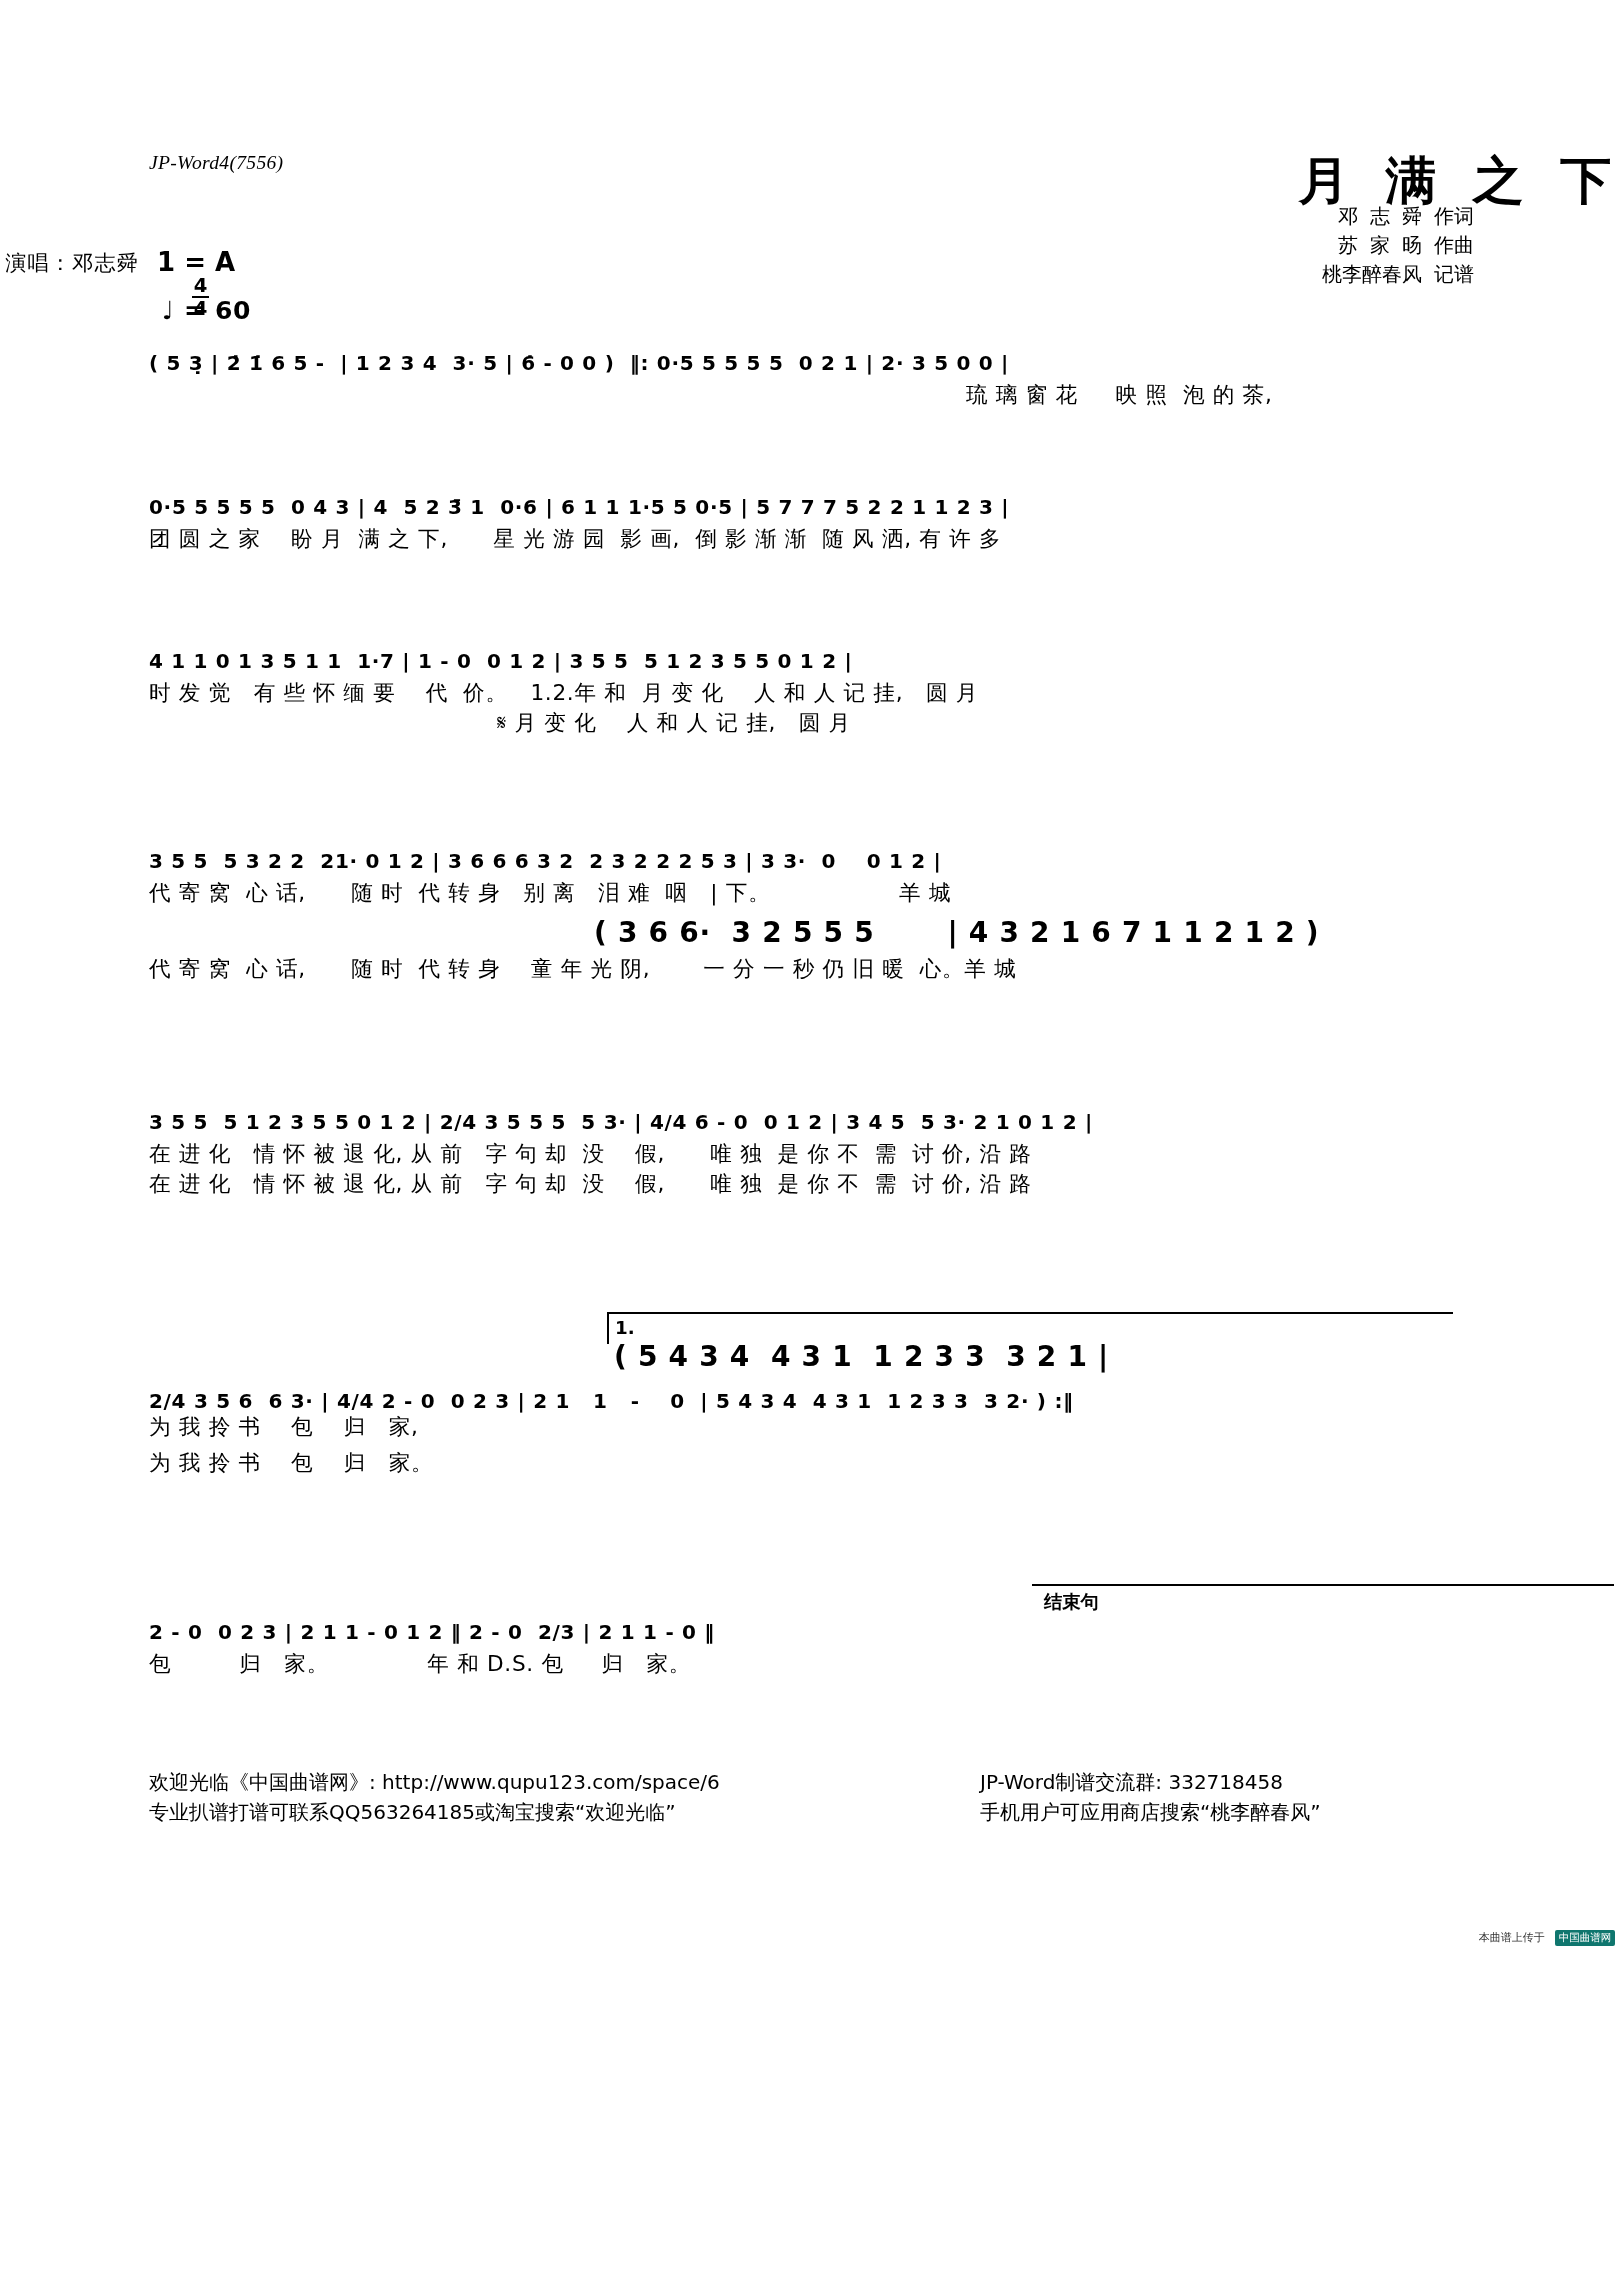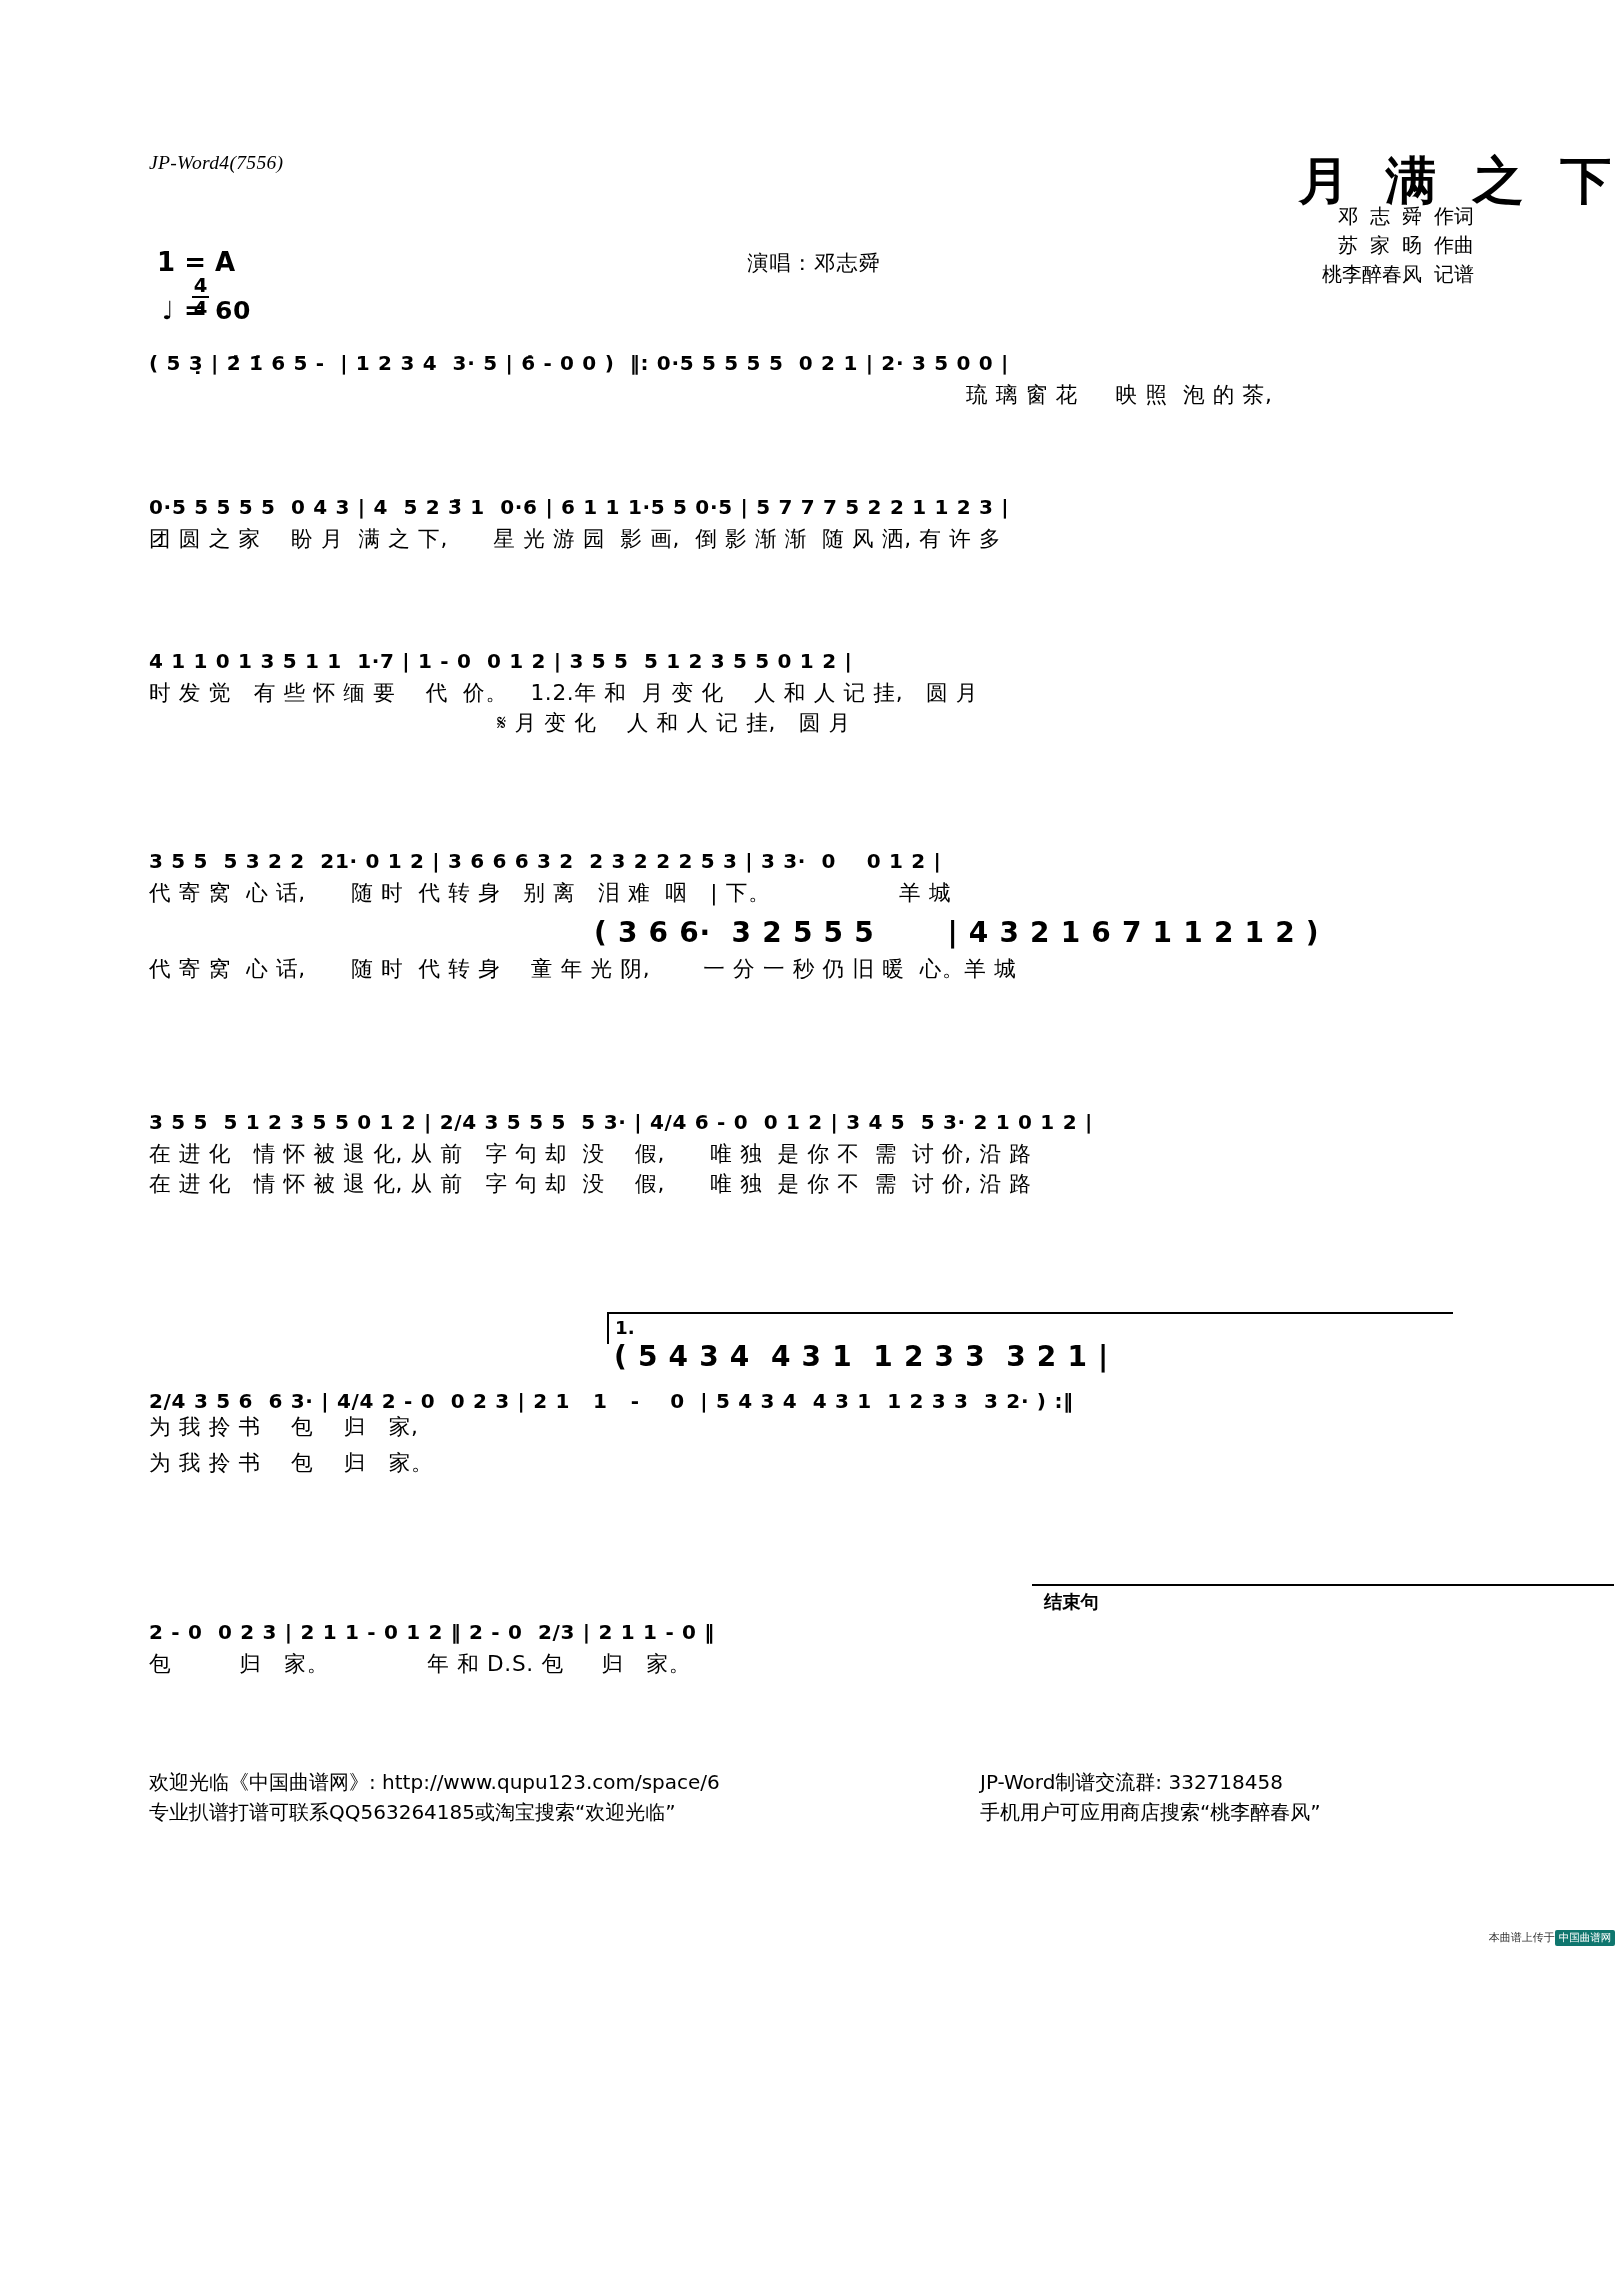--- a/index.html
+++ b/index.html
@@ -40,21 +40,21 @@
     font-family: Liberation Serif, serif;
     font-weight: bold;
     font-size: 51px;
     letter-spacing: 11.8px;
     padding-left: 11.8px;
   }
   .singer {
     position: absolute;
     left: 0; right: 0;
     top: 249px;
-    text-align: center;
+    text-align: left;
     font-family: "DejaVu Sans", sans-serif;
     font-size: 21px;
     letter-spacing: 1.3px;
     padding-left: 5.2px;
   }
   .credits {
     position: absolute;
     right: 149px;
     top: 203px;
     text-align: right;
@@ -168,21 +168,21 @@
 
   .corner-mark {
     position: absolute;
     right: 7.9px;
     bottom: 6.5px;
     font-family: "DejaVu Sans", sans-serif;
     font-size: 11px;
     color: #333;
     display: flex;
     align-items: center;
-    gap: 0;
+    gap: 10px;
   }
   .corner-mark .badge {
     background: #0f766e;
     color: #fff;
     padding: 0.7px 3.9px;
     border-radius: 2px;
     font-size: 10.5px;
   }
 </style>
 </head>

